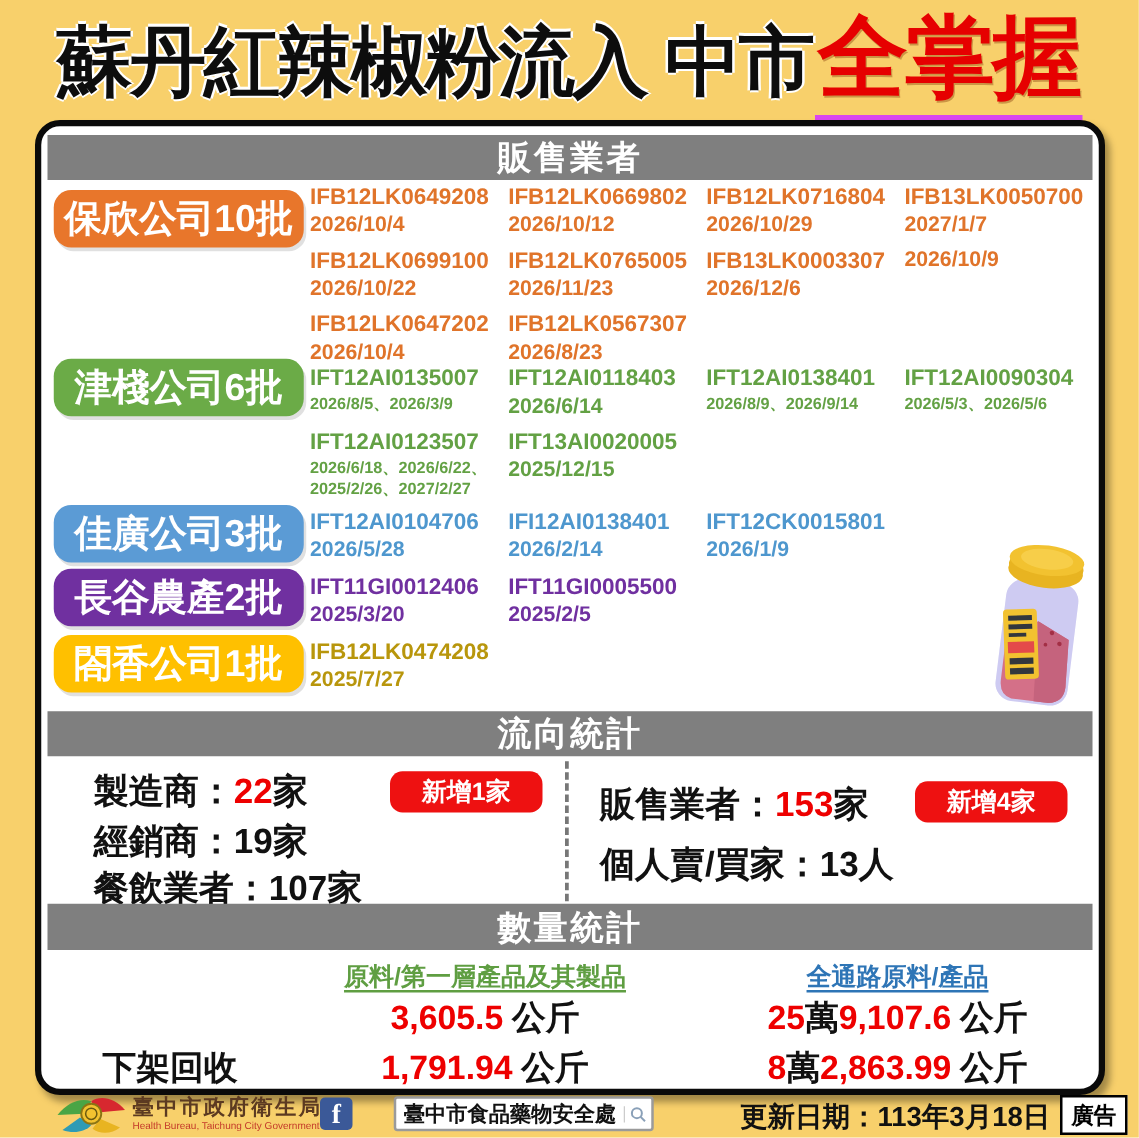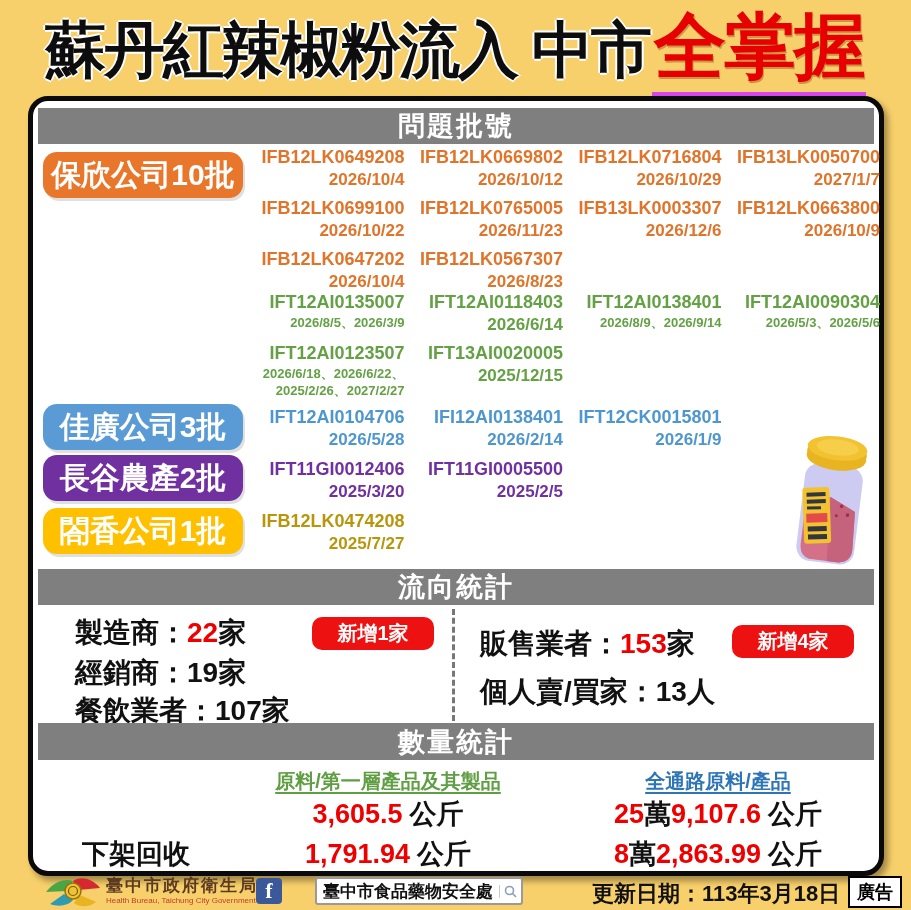--- a/index.html
+++ b/index.html
@@ -55,21 +55,21 @@
   .grid{
     position:absolute;left:215px;width:632px;
     display:grid;grid-template-columns:repeat(4,1fr);
     column-gap:2px;row-gap:6px;align-content:start;
   }
   .g0{top:45px;}
   .g1{top:190px;}
   .g2{top:305px;}
   .g3{top:357px;}
   .g4{top:409px;}
-  .cell{text-align:right;}
+  .cell{text-align:left;}
   .code{font-size:18px;font-weight:bold;line-height:23px;white-space:nowrap;}
   .date{font-size:17px;font-weight:bold;line-height:22px;white-space:nowrap;}
   .date.sm{font-size:13px;line-height:17px;}
   .c0{color:#E0742A;}
   .c1{color:#63A144;}
   .c2{color:#4E97CE;}
   .c3{color:#7030A0;}
   .c4{color:#B8960C;}
   
   .jar{position:absolute;left:753px;top:334px;width:90px;height:134px;}
@@ -131,23 +131,24 @@
 </head>
 <body>
 
 <div class="title">
   <span class="t-black">蘇丹紅辣椒粉流入 中市</span>
     <span class="t-red">全掌握</span>
 </div>
 
 <div class="main-box">
 
-  <div class="bar bar1">問題批號</div>
+  <div class="bar bar1">販售業者</div>
 
   <div class="badge b0">保欣公司10批</div>
+  <div class="badge b1">津棧公司6批</div>
   <div class="badge b2">佳廣公司3批</div>
   <div class="badge b3">長谷農產2批</div>
   <div class="badge b4">閤香公司1批</div>
 
   <div class="grid g0">
     <div class="cell c0">
         <div class="code">IFB12LK0649208</div>
         <div class="date">2026/10/4</div>
       </div>
     <div class="cell c0">
@@ -168,21 +169,20 @@
       </div>
     <div class="cell c0">
         <div class="code">IFB12LK0765005</div>
         <div class="date">2026/11/23</div>
       </div>
     <div class="cell c0">
         <div class="code">IFB13LK0003307</div>
         <div class="date">2026/12/6</div>
       </div>
     <div class="cell c0">
-        <div class="code">IFB12LK0663800</div>
         <div class="date">2026/10/9</div>
       </div>
     <div class="cell c0">
         <div class="code">IFB12LK0647202</div>
         <div class="date">2026/10/4</div>
       </div>
     <div class="cell c0">
         <div class="code">IFB12LK0567307</div>
         <div class="date">2026/8/23</div>
       </div>

